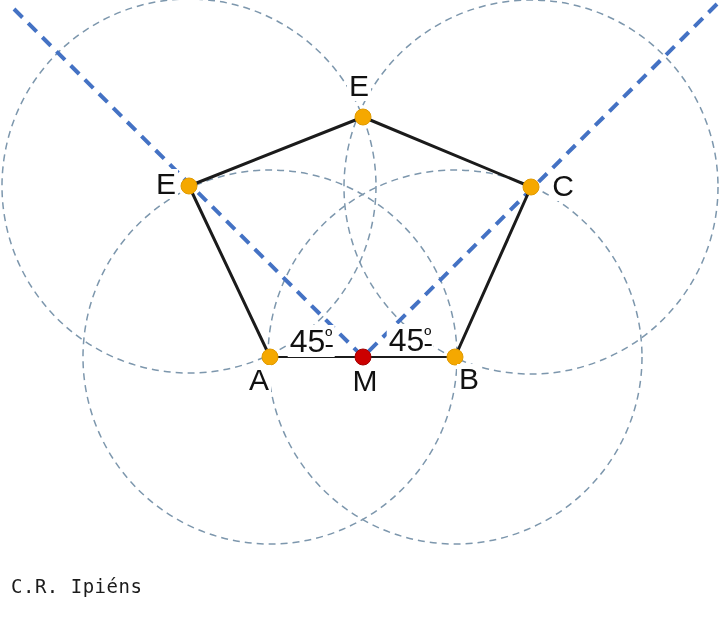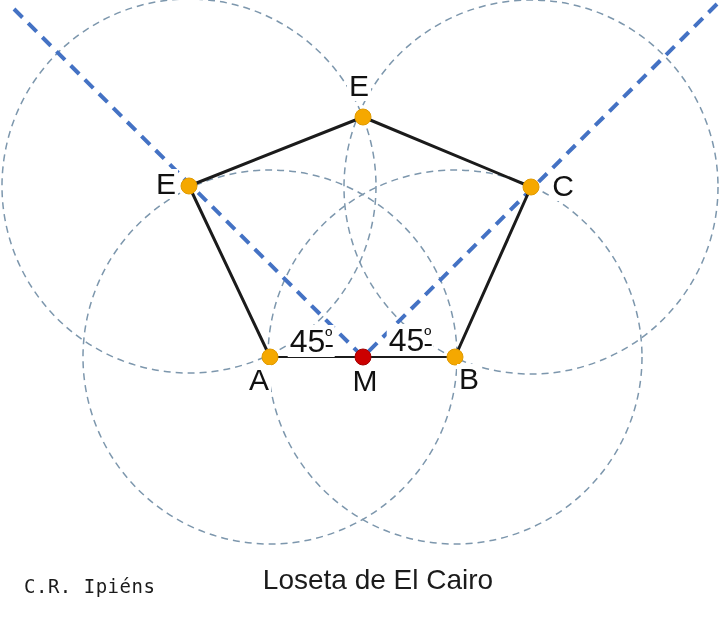--- a/index.html
+++ b/index.html
@@ -55,21 +55,21 @@
   .ang-label .ord {
     display: inline-block;
     font-size: 0.6em;
     vertical-align: 0.52em;
     border-bottom: 2.5px solid #111111;
     line-height: 1;
     padding-bottom: 0px;
   }
   .caption-author {
     position: absolute;
-    left: 24px;
+    left: 11px;
     top: 575px;
     font-family: "DejaVu Sans Mono", "Liberation Mono", monospace;
     font-size: 19px;
     letter-spacing: 0.5px;
     color: #1b1b1b;
     white-space: nowrap;
   }
   .caption-title {
     position: absolute;
     left: 378px;
@@ -108,14 +108,13 @@
       <span class="pt-label" style="left: 166px; top: 184px;">E</span>
       <span class="pt-label" style="left: 359px; top: 86px;">E</span>
       <span class="pt-label" style="left: 563px; top: 186px;">C</span>
       <span class="pt-label" style="left: 259px; top: 380px;">A</span>
       <span class="pt-label" style="left: 469px; top: 379px;">B</span>
       <span class="pt-label" style="left: 365px; top: 381px;">M</span>
       <span class="ang-label" style="left: 311px; top: 341px;"><span>45</span><span class="ord">º</span></span>
       <span class="ang-label" style="left: 410px; top: 340px;"><span>45</span><span class="ord">º</span></span>
     </div>
   <span class="caption-author">C.R. Ipiéns</span>
-  <span class="caption-title">Loseta de El Cairo</span>
 </div>
 
 </body></html>

